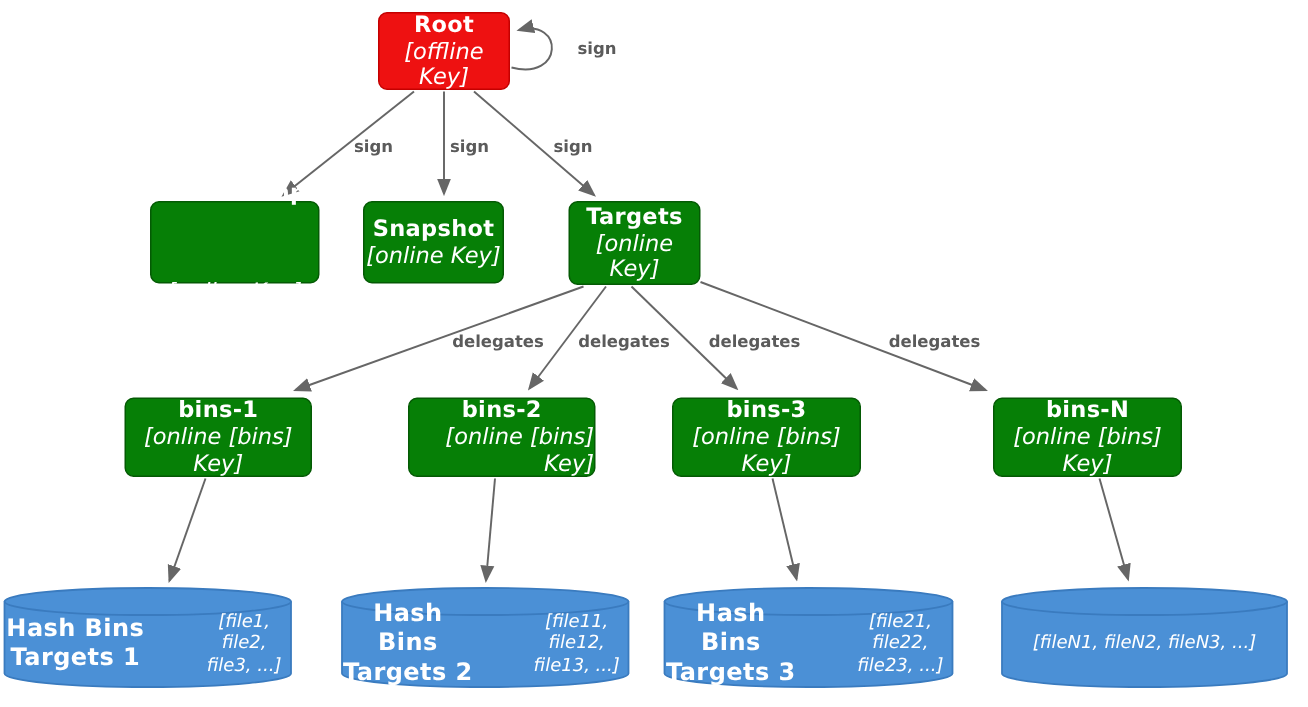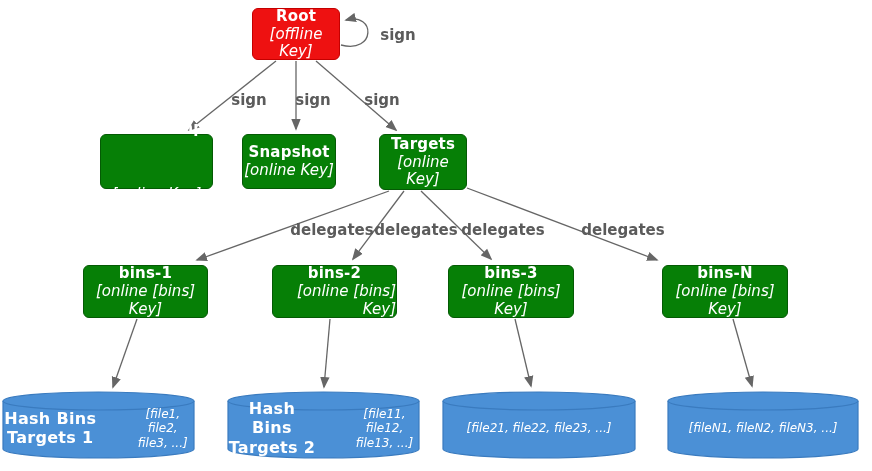--- a/index.html
+++ b/index.html
@@ -17,21 +17,21 @@
   .root-node{background:#ee1111;border:1.5px solid #c40000;}
   .role-node{background:#067f06;border:1.5px solid #045a04;}
   .cyl-label{
     position:absolute;display:flex;flex-direction:row;align-items:center;justify-content:center;
     color:#ffffff;text-align:center;line-height:1.2;gap:34px;
   }
   .cyl-label .title{font-weight:bold;font-size:16px;letter-spacing:.3px;}
   .cyl-label .subtitle{font-style:italic;font-size:12px;margin-top:1px;}
   .edge-label{
     position:absolute;transform:translateX(-50%);
-    font-size:15px;font-weight:bold;color:#5b5b5b;white-space:nowrap;
+    font-size:11px;font-weight:bold;color:#5b5b5b;white-space:nowrap;
   }
 </style>
 </head>
 <body>
 
 <div id="stage">
 
   <svg id="edges" viewBox="0 0 872 471">
     <defs>
       <marker id="arrow" viewBox="0 0 10 8" refX="8.5" refY="4" markerWidth="9" markerHeight="8" orient="auto-start-reverse">
@@ -117,20 +117,21 @@
     <div class="title">Hash Bins Targets 1</div>
     <div class="subtitle">[file1, file2, file3, ...]</div>
   </div>
 
   <div class="cyl-label" style="left:228px;top:405px;width:191px;height:46px;">
     <div class="title">Hash Bins Targets 2</div>
     <div class="subtitle">[file11, file12, file13, ...]</div>
   </div>
 
   <div class="cyl-label" style="left:443px;top:405px;width:192px;height:46px;">
+    <div class="title">Hash Bins Targets 3</div>
     <div class="subtitle">[file21, file22, file23, ...]</div>
   </div>
 
   <div class="cyl-label" style="left:668px;top:405px;width:190px;height:46px;">
     <div class="subtitle">[fileN1, fileN2, fileN3, ...]</div>
   </div>
 
   <div class="edge-label" style="left:249px;top:91px;">sign</div>
   <div class="edge-label" style="left:313px;top:91px;">sign</div>
   <div class="edge-label" style="left:382px;top:91px;">sign</div>

